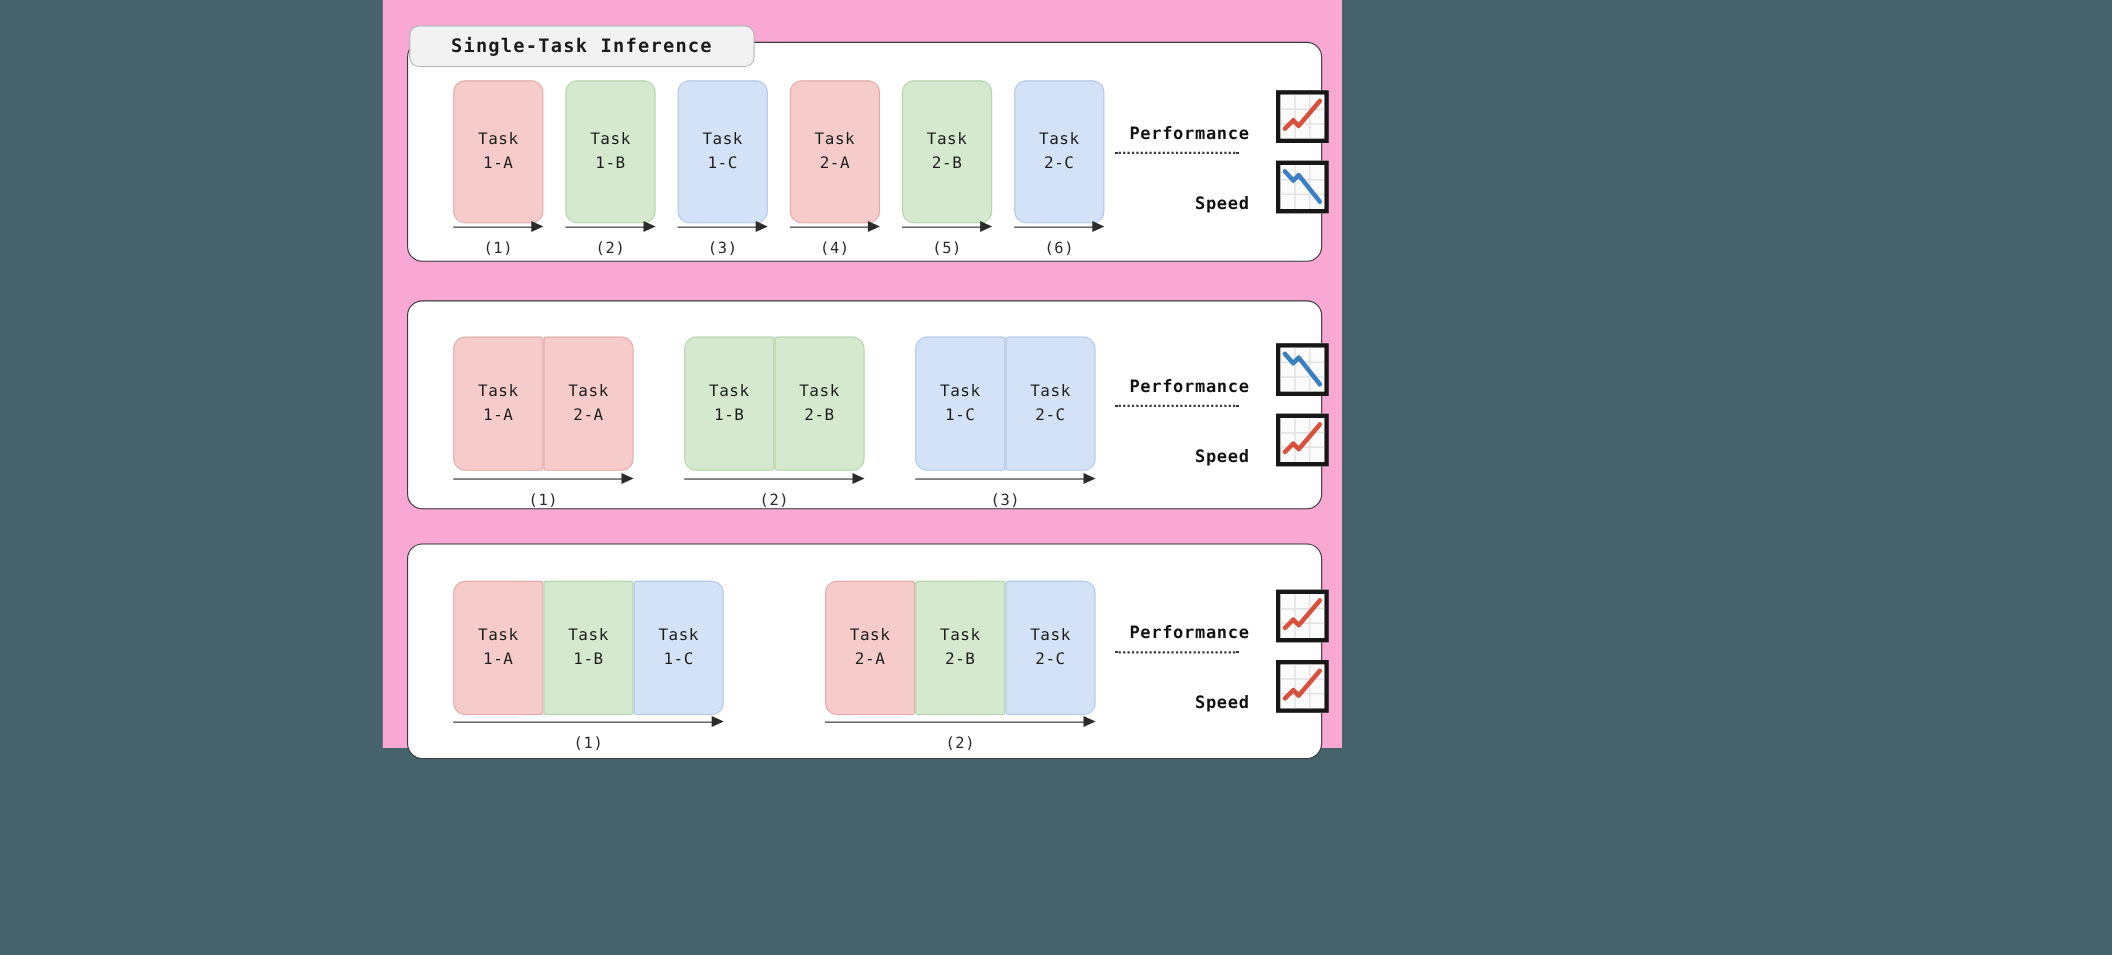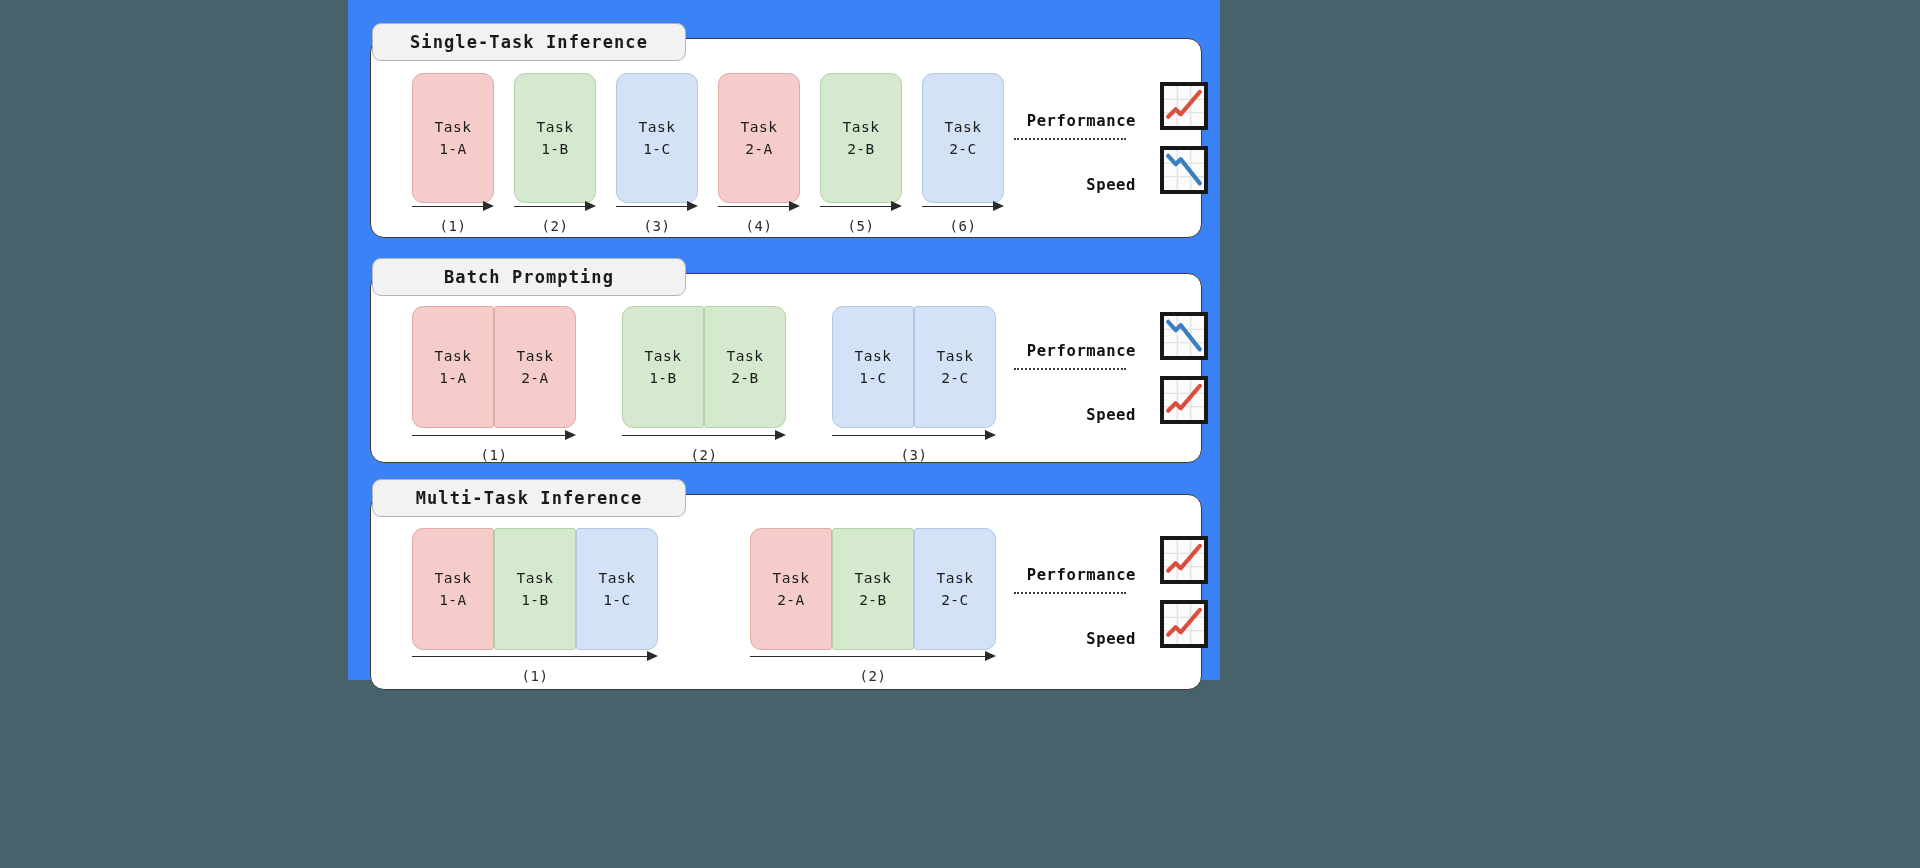--- a/index.html
+++ b/index.html
@@ -13,21 +13,21 @@
     font-family: "DejaVu Sans Mono", "Liberation Mono", monospace;
     overflow: hidden;
   }
 
   #canvas {
     position: absolute;
     left: 348px;
     top: 0;
     width: 872px;
     height: 680px;
-    background: #3b82f6;
+    background: #f9a8d4;
   }
 
   .figure {
     position: absolute;
     left: 0;
     top: 0;
     width: 872px;
     height: 868px;
   }
 
@@ -241,21 +241,20 @@
               <line x1="32" y1="0" x2="32" y2="48"></line>
     <line x1="0" y1="16" x2="48" y2="16"></line>
               <line x1="0" y1="32" x2="48" y2="32"></line>
   </g>
   <polyline points="5,7 14,17 20,11 43,40" fill="none" stroke="#3a7fc1" stroke-width="5" stroke-linejoin="round" stroke-linecap="round"></polyline>
 </svg>
         </div>
       </div>
       <div class="divider" style="left: 666px; top: 138px; width: 112px;"></div>
       <div class="panel" style="left: 22px; top: 273px; width: 832px; height: 190px;"></div>
-      <div class="panel-title" style="left: 24px; top: 258px; min-width: 314px;">Batch Prompting</div>
       <div class="cards-row" style="left: 64px; top: 306px; gap: 46px;">
         <div class="group" style="gap: 0px;">
           <div class="card red" style="width: 82px; height: 122px; border-top-right-radius: 3px; border-bottom-right-radius: 3px;">
             <span class="l1">Task</span>
             <span class="l2">1-A</span>
           </div>
           <div class="card red" style="width: 82px; height: 122px; border-top-left-radius: 3px; border-bottom-left-radius: 3px;">
             <span class="l1">Task</span>
             <span class="l2">2-A</span>
           </div>
@@ -321,21 +320,20 @@
               <line x1="32" y1="0" x2="32" y2="48"></line>
     <line x1="0" y1="16" x2="48" y2="16"></line>
               <line x1="0" y1="32" x2="48" y2="32"></line>
   </g>
   <polyline points="5,37 14,28 20,34 43,7" fill="none" stroke="#d9503f" stroke-width="5" stroke-linejoin="round" stroke-linecap="round"></polyline>
 </svg>
         </div>
       </div>
       <div class="divider" style="left: 666px; top: 368px; width: 112px;"></div>
       <div class="panel" style="left: 22px; top: 494px; width: 832px; height: 196px;"></div>
-      <div class="panel-title" style="left: 24px; top: 479px; min-width: 314px;">Multi-Task Inference</div>
       <div class="cards-row" style="left: 64px; top: 528px; gap: 92px;">
         <div class="group" style="gap: 0px;">
           <div class="card red" style="width: 82px; height: 122px; border-top-right-radius: 3px; border-bottom-right-radius: 3px;">
             <span class="l1">Task</span>
             <span class="l2">1-A</span>
           </div>
           <div class="card green" style="width: 82px; height: 122px; border-radius: 3px;">
             <span class="l1">Task</span>
             <span class="l2">1-B</span>
           </div>

